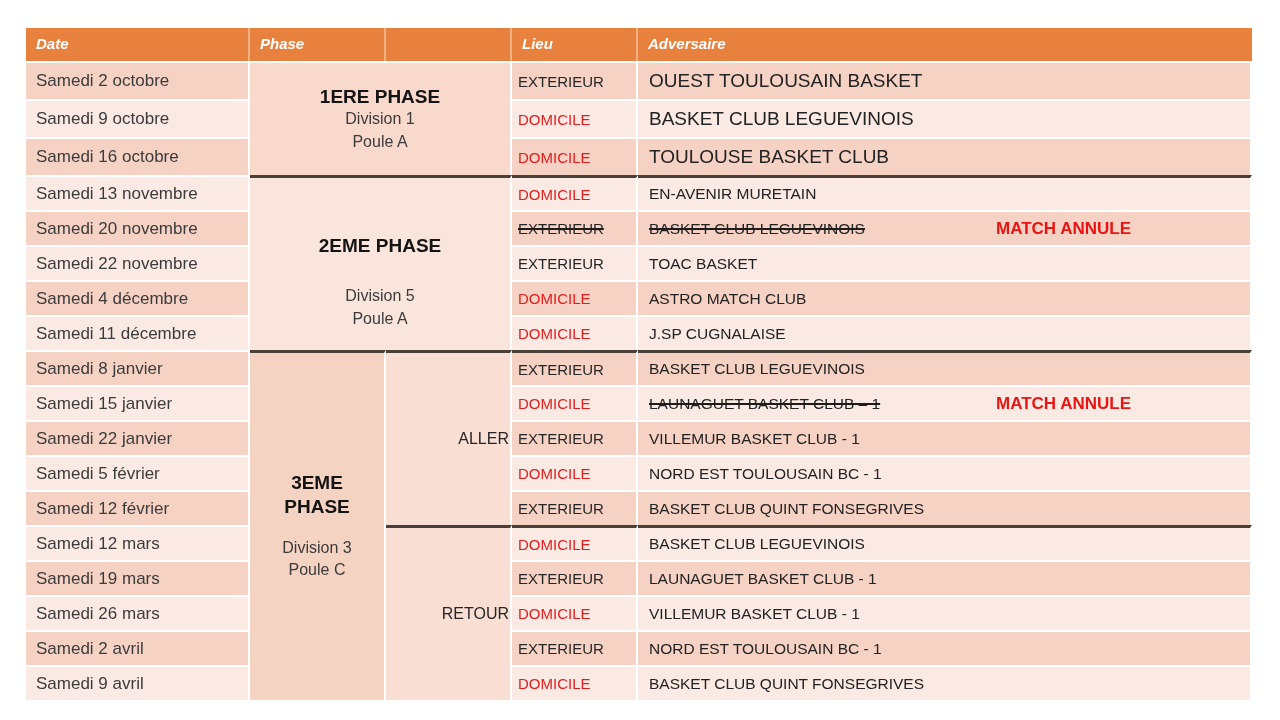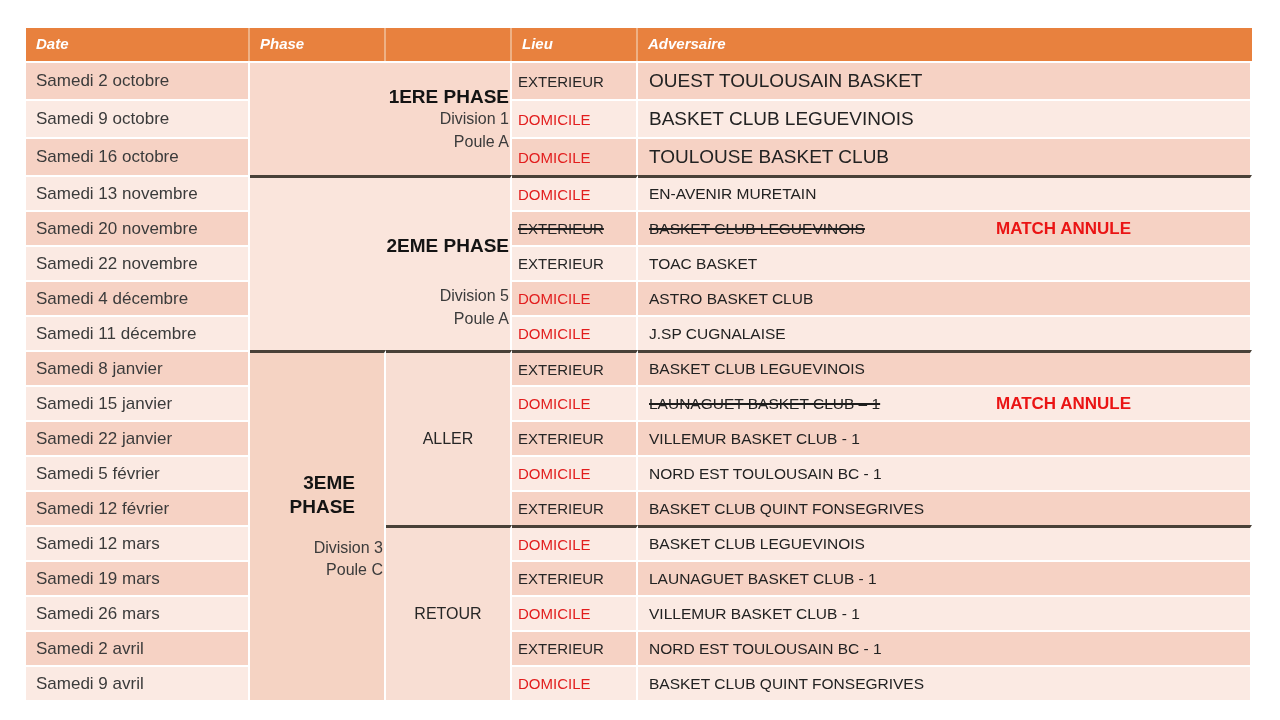--- a/index.html
+++ b/index.html
@@ -18,29 +18,29 @@
   
   .date{font-size:17px;color:#3b3b3b;padding-left:10px;}
   .lieu{font-size:15px;color:#262626;padding-left:6px;}
   .lieu.dom{color:#e21d1d;}
   .adv{font-size:15.5px;color:#222222;padding-left:11px;position:relative;}
   tr.p1 .adv{font-size:19px;}
   .struck{text-decoration:line-through;text-decoration-thickness:2px;text-decoration-color:#1c1c1c;}
   .note{position:absolute;left:358px;top:50%;transform:translateY(-50%);
         color:#ea1414;font-weight:bold;font-size:17px;}
   
-  .phase{text-align:right;white-space:normal;}
+  .phase{text-align:center;white-space:normal;}
   .phase .t{font-weight:bold;font-size:19px;color:#141414;line-height:1.25;}
   .phase .s{font-size:16px;color:#3b3b3b;line-height:1.4;}
   .ph1{background:#f8d9cc;}
   .ph2{background:#fae5dc;}
   .ph2 .t{margin-bottom:28px;margin-top:36px;}
   .ph3{background:#f5d3c3;}
   .ph3 .t{width:76px;margin:0 auto 18px auto;}
-  .leg{background:#f8ded3;text-align:center;font-size:16px;color:#262626;}
+  .leg{background:#f8ded3;text-align:right;font-size:16px;color:#262626;}
   
   .sep{border-top:3px solid #494138;}
 </style>
 </head>
 <body>
 
 <div class="wrap">
 <table>
   <colgroup>
     <col style="width:224px">
@@ -99,21 +99,21 @@
     </td>
   </tr>
   <tr>
     <td class="date bl">Samedi 22 novembre</td>
     <td class="lieu bl">EXTERIEUR</td>
     <td class="adv bl">TOAC BASKET</td>
   </tr>
   <tr>
     <td class="date bd">Samedi 4 décembre</td>
     <td class="lieu dom bd">DOMICILE</td>
-    <td class="adv bd">ASTRO BASKET CLUB</td>
+    <td class="adv bd">ASTRO MATCH CLUB</td>
   </tr>
   <tr>
     <td class="date bl">Samedi 11 décembre</td>
     <td class="lieu dom bl">DOMICILE</td>
     <td class="adv bl">J.SP CUGNALAISE</td>
   </tr>
 
   <tr>
     <td class="date bd">Samedi 8 janvier</td>
     <td class="phase ph3 sep" rowspan="10">

